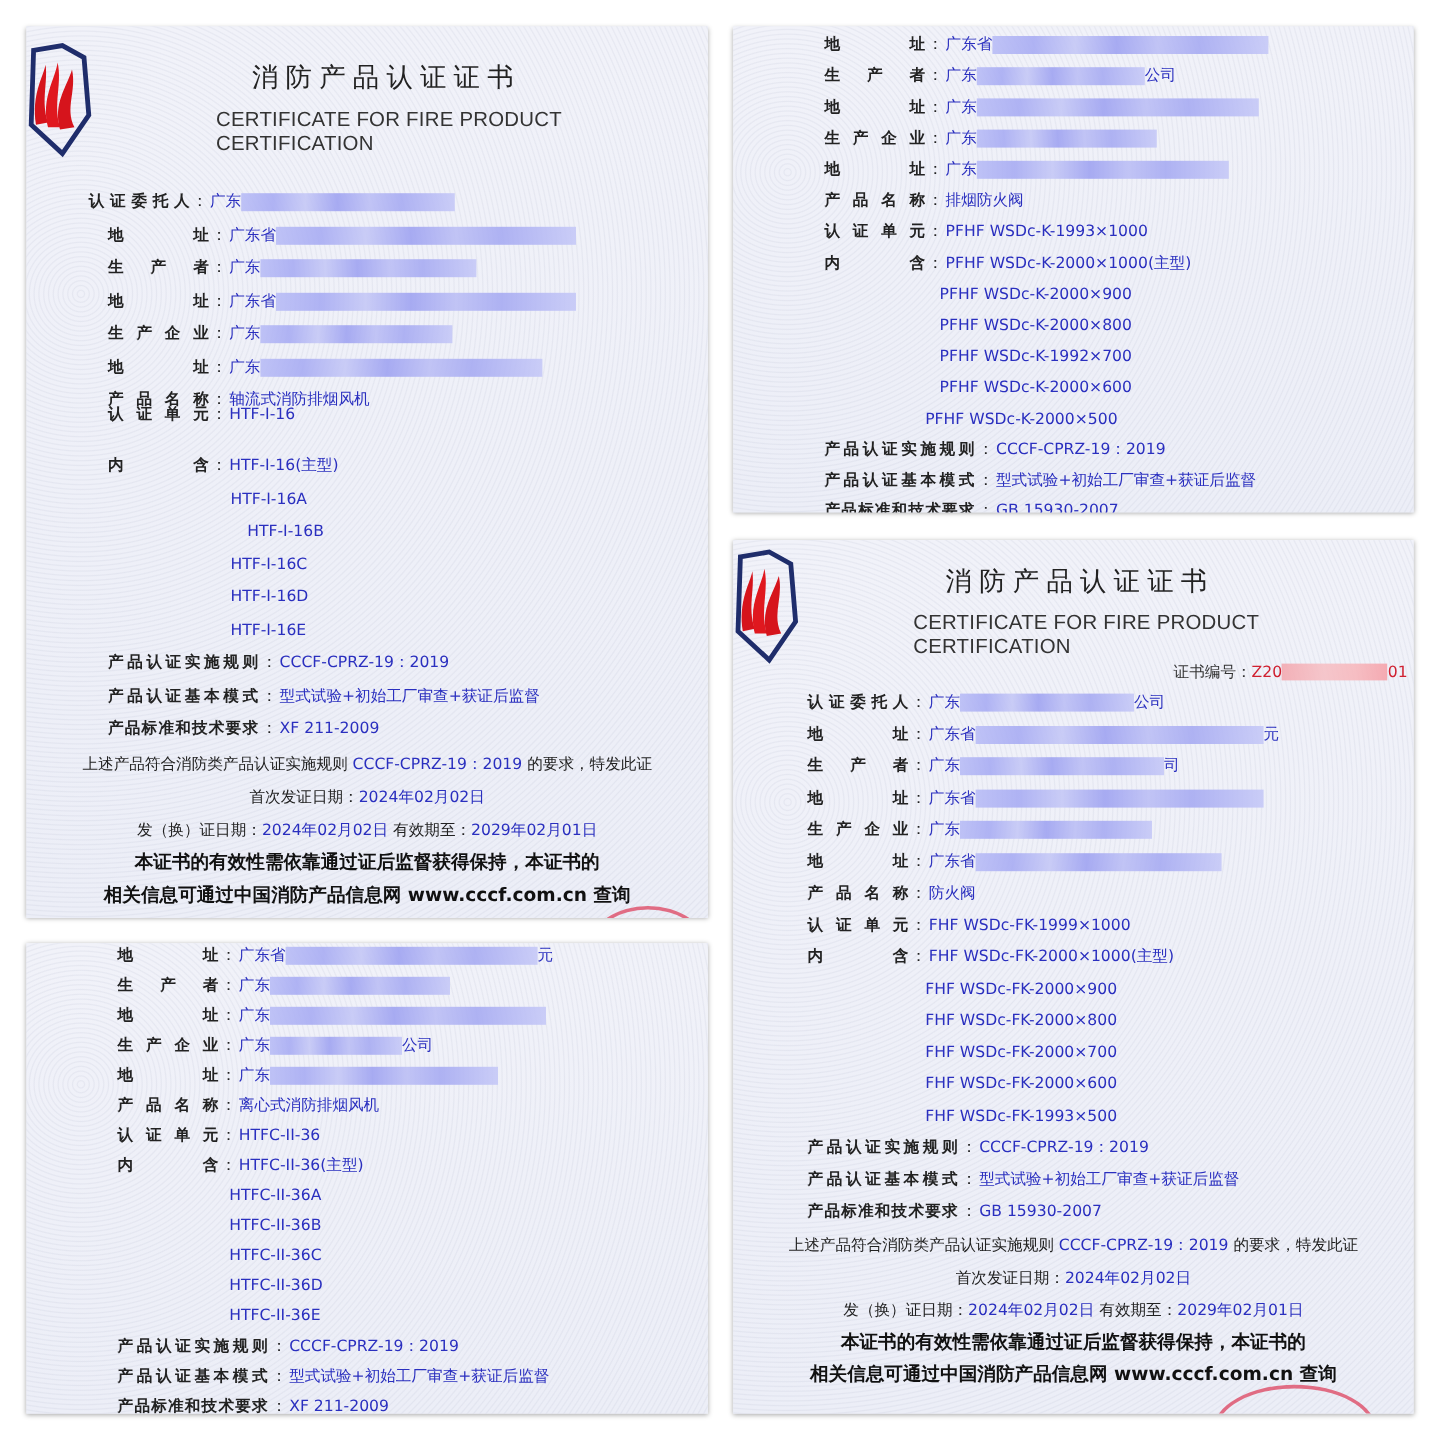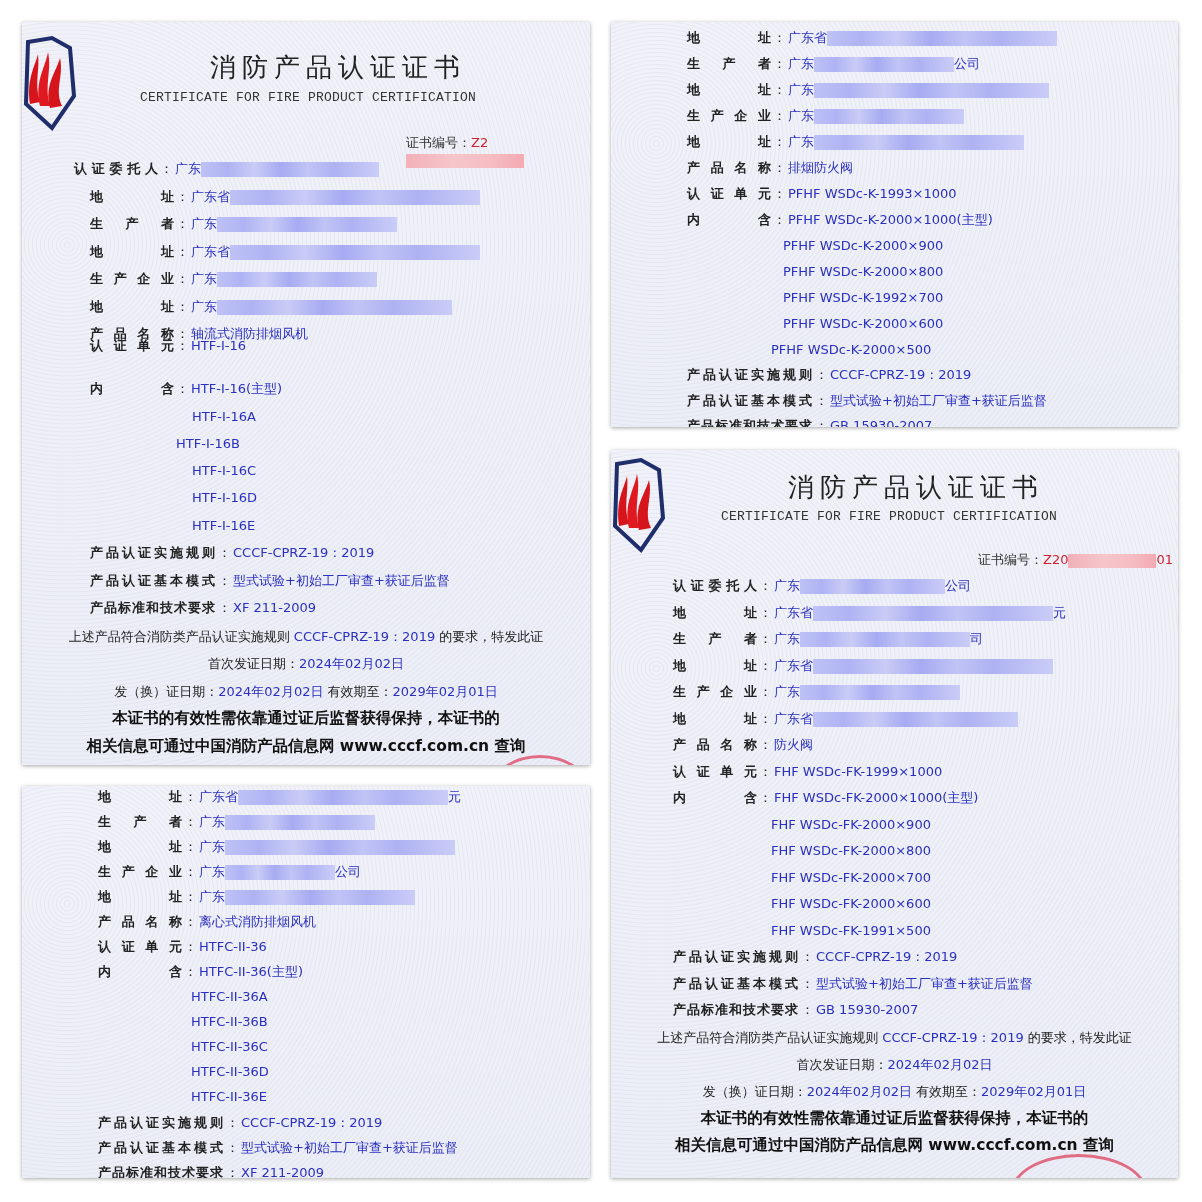--- a/index.html
+++ b/index.html
@@ -14,22 +14,22 @@
       repeating-radial-gradient(circle at 8% 30%, rgba(255,255,255,0) 0px, rgba(255,255,255,0) 2px, rgba(180,185,205,0.18) 3px, rgba(255,255,255,0) 4px),
       linear-gradient(180deg, #f1f2f9 0%, #eceef7 100%);
     box-shadow: 0 1px 4px rgba(0,0,0,0.35);
   }
   .p1 { left: 22px; top: 22px; width: 568px; height: 743px; }
   .p2 { left: 611px; top: 22px; width: 567px; height: 405px; }
   .p3 { left: 22px; top: 786px; width: 568px; height: 392px; }
   .p4 { left: 611px; top: 450px; width: 567px; height: 728px; }
 
   .logo { position: absolute; width: 58px; height: 100px; }
-  .title { position: absolute; font-family: "DejaVu Serif", "Liberation Serif", serif; font-size: 26px; letter-spacing: 6px; color: #222; }
-  .subtitle { position: absolute; font-family: Liberation Mono, monospace; font-size: 13px; color: #333; letter-spacing: 0.2px; }
+  .title { position: absolute; font-family: "DejaVu Serif", "Liberation Serif", serif; font-size: 22px; letter-spacing: 6px; color: #222; }
+  .subtitle { position: absolute; font-family: Liberation Sans, sans-serif; font-size: 17px; color: #333; letter-spacing: 0.2px; margin-left: 40px; }
   .certno { position: absolute; font-size: 13px; color: #333; }
   .certno .val { color: #d02030; }
   .certno .mask { display: inline-block; vertical-align: middle; height: 14px; background: linear-gradient(90deg, #f3a9b0, #f6c1c6 40%, #f7b8bd 70%, #f5a2aa); }
 
   .row { position: absolute; font-size: 13px; line-height: 16px; white-space: nowrap; }
   .lbl { display: inline-block; color: #222; text-align: justify; text-align-last: justify; font-weight: bold; }
   .lbl.w4 { width: 84px; }
   .lbl.w6 { width: 126px; letter-spacing: 1px; }
   .colon { color: #222; margin: 0 2px 0 2px; }
   .val { color: #2a2fbf; }
@@ -47,35 +47,32 @@
 
 <div class="panel p1">
   <svg class="logo" style="left:0;top:12px" viewBox="0 0 58 100">
     <path d="M6 8 L30 4 L48 14 L52 62 L30 94 L4 70 Z" fill="none" stroke="#1f2d6b" stroke-width="4"></path>
     <path d="M8 70 C4 45 14 30 16 20 C18 36 12 50 18 68 Z" fill="#d6141c"></path>
     <path d="M18 72 C12 48 24 32 26 18 C30 36 22 52 28 72 Z" fill="#e0181f"></path>
     <path d="M28 74 C22 52 34 38 38 24 C42 42 32 56 40 72 Z" fill="#d6141c"></path>
   </svg>
   <div class="title" style="left:188px;top:28px">消防产品认证证书</div>
   <div class="subtitle" style="left:118px;top:68px">CERTIFICATE FOR FIRE PRODUCT CERTIFICATION</div>
-  <div class="certno" style="left:384px;top:112px">
-    <span>证书编号：</span><span class="val">Z2</span><span class="mask" style="width:118px"></span>
-  </div>
 
   <div class="row" style="left:52px;top:139px"><span class="lbl w4">认 证 委 托 人</span><span class="colon">：</span><span class="val">广东</span><span class="mask" style="width:178px"></span></div>
   <div class="row" style="left:68px;top:167px"><span class="lbl w4">地 址</span><span class="colon">：</span><span class="val">广东省</span><span class="mask" style="width:250px"></span></div>
   <div class="row" style="left:68px;top:194px"><span class="lbl w4">生 产 者</span><span class="colon">：</span><span class="val">广东</span><span class="mask" style="width:180px"></span></div>
   <div class="row" style="left:68px;top:222px"><span class="lbl w4">地 址</span><span class="colon">：</span><span class="val">广东省</span><span class="mask" style="width:250px"></span></div>
   <div class="row" style="left:68px;top:249px"><span class="lbl w4">生 产 企 业</span><span class="colon">：</span><span class="val">广东</span><span class="mask" style="width:160px"></span></div>
   <div class="row" style="left:68px;top:277px"><span class="lbl w4">地 址</span><span class="colon">：</span><span class="val">广东</span><span class="mask" style="width:235px"></span></div>
   <div class="row" style="left:68px;top:304px"><span class="lbl w4">产 品 名 称</span><span class="colon">：</span><span class="val">轴流式消防排烟风机</span></div>
   <div class="row" style="left:68px;top:316px"><span class="lbl w4">认 证 单 元</span><span class="colon">：</span><span class="val">HTF-I-16</span></div>
   <div class="row" style="left:68px;top:359px"><span class="lbl w4">内 含</span><span class="colon">：</span><span class="val">HTF-I-16(主型)</span></div>
   <div class="row val" style="left:170px;top:387px">HTF-I-16A</div>
-  <div class="row val" style="left:154px;top:414px">HTF-I-16B</div>
+  <div class="row val" style="left:184px;top:414px">HTF-I-16B</div>
   <div class="row val" style="left:170px;top:441px">HTF-I-16C</div>
   <div class="row val" style="left:170px;top:468px">HTF-I-16D</div>
   <div class="row val" style="left:170px;top:496px">HTF-I-16E</div>
 
   <div class="row" style="left:68px;top:523px"><span class="lbl w6">产品认证实施规则</span><span class="colon">：</span><span class="val">CCCF-CPRZ-19：2019</span></div>
   <div class="row" style="left:68px;top:551px"><span class="lbl w6">产品认证基本模式</span><span class="colon">：</span><span class="val">型式试验+初始工厂审查+获证后监督</span></div>
   <div class="row" style="left:68px;top:578px"><span class="lbl w6">产品标准和技术要求</span><span class="colon">：</span><span class="val">XF 211-2009</span></div>
 
   <div class="center" style="top:606px"><span>上述产品符合消防类产品认证实施规则</span> <span class="val">CCCF-CPRZ-19：2019</span> <span>的要求，特发此证</span></div>
   <div class="center" style="top:633px"><span>首次发证日期：</span><span class="val">2024年02月02日</span></div>
@@ -142,21 +139,21 @@
   <div class="row" style="left:62px;top:208px"><span class="lbl w4">地 址</span><span class="colon">：</span><span class="val">广东省</span><span class="mask" style="width:240px"></span></div>
   <div class="row" style="left:62px;top:234px"><span class="lbl w4">生 产 企 业</span><span class="colon">：</span><span class="val">广东</span><span class="mask" style="width:160px"></span></div>
   <div class="row" style="left:62px;top:261px"><span class="lbl w4">地 址</span><span class="colon">：</span><span class="val">广东省</span><span class="mask" style="width:205px"></span></div>
   <div class="row" style="left:62px;top:287px"><span class="lbl w4">产 品 名 称</span><span class="colon">：</span><span class="val">防火阀</span></div>
   <div class="row" style="left:62px;top:314px"><span class="lbl w4">认 证 单 元</span><span class="colon">：</span><span class="val">FHF WSDc-FK-1999×1000</span></div>
   <div class="row" style="left:62px;top:340px"><span class="lbl w4">内 含</span><span class="colon">：</span><span class="val">FHF WSDc-FK-2000×1000(主型)</span></div>
   <div class="row val" style="left:160px;top:367px">FHF WSDc-FK-2000×900</div>
   <div class="row val" style="left:160px;top:393px">FHF WSDc-FK-2000×800</div>
   <div class="row val" style="left:160px;top:420px">FHF WSDc-FK-2000×700</div>
   <div class="row val" style="left:160px;top:446px">FHF WSDc-FK-2000×600</div>
-  <div class="row val" style="left:160px;top:473px">FHF WSDc-FK-1991×500</div>
+  <div class="row val" style="left:160px;top:473px">FHF WSDc-FK-1993×500</div>
   <div class="row" style="left:62px;top:499px"><span class="lbl w6">产品认证实施规则</span><span class="colon">：</span><span class="val">CCCF-CPRZ-19：2019</span></div>
   <div class="row" style="left:62px;top:526px"><span class="lbl w6">产品认证基本模式</span><span class="colon">：</span><span class="val">型式试验+初始工厂审查+获证后监督</span></div>
   <div class="row" style="left:62px;top:552px"><span class="lbl w6">产品标准和技术要求</span><span class="colon">：</span><span class="val">GB 15930-2007</span></div>
 
   <div class="center" style="top:579px"><span>上述产品符合消防类产品认证实施规则</span> <span class="val">CCCF-CPRZ-19：2019</span> <span>的要求，特发此证</span></div>
   <div class="center" style="top:606px"><span>首次发证日期：</span><span class="val">2024年02月02日</span></div>
   <div class="center" style="top:633px"><span>发（换）证日期：</span><span class="val">2024年02月02日</span> <span>有效期至：</span><span class="val">2029年02月01日</span></div>
   <div class="big" style="top:658px">本证书的有效性需依靠通过证后监督获得保持，本证书的</div>
   <div class="big" style="top:685px">相关信息可通过中国消防产品信息网 www.cccf.com.cn 查询</div>
   <div class="stamp" style="left:400px;top:704px;width:130px;height:70px"></div>

